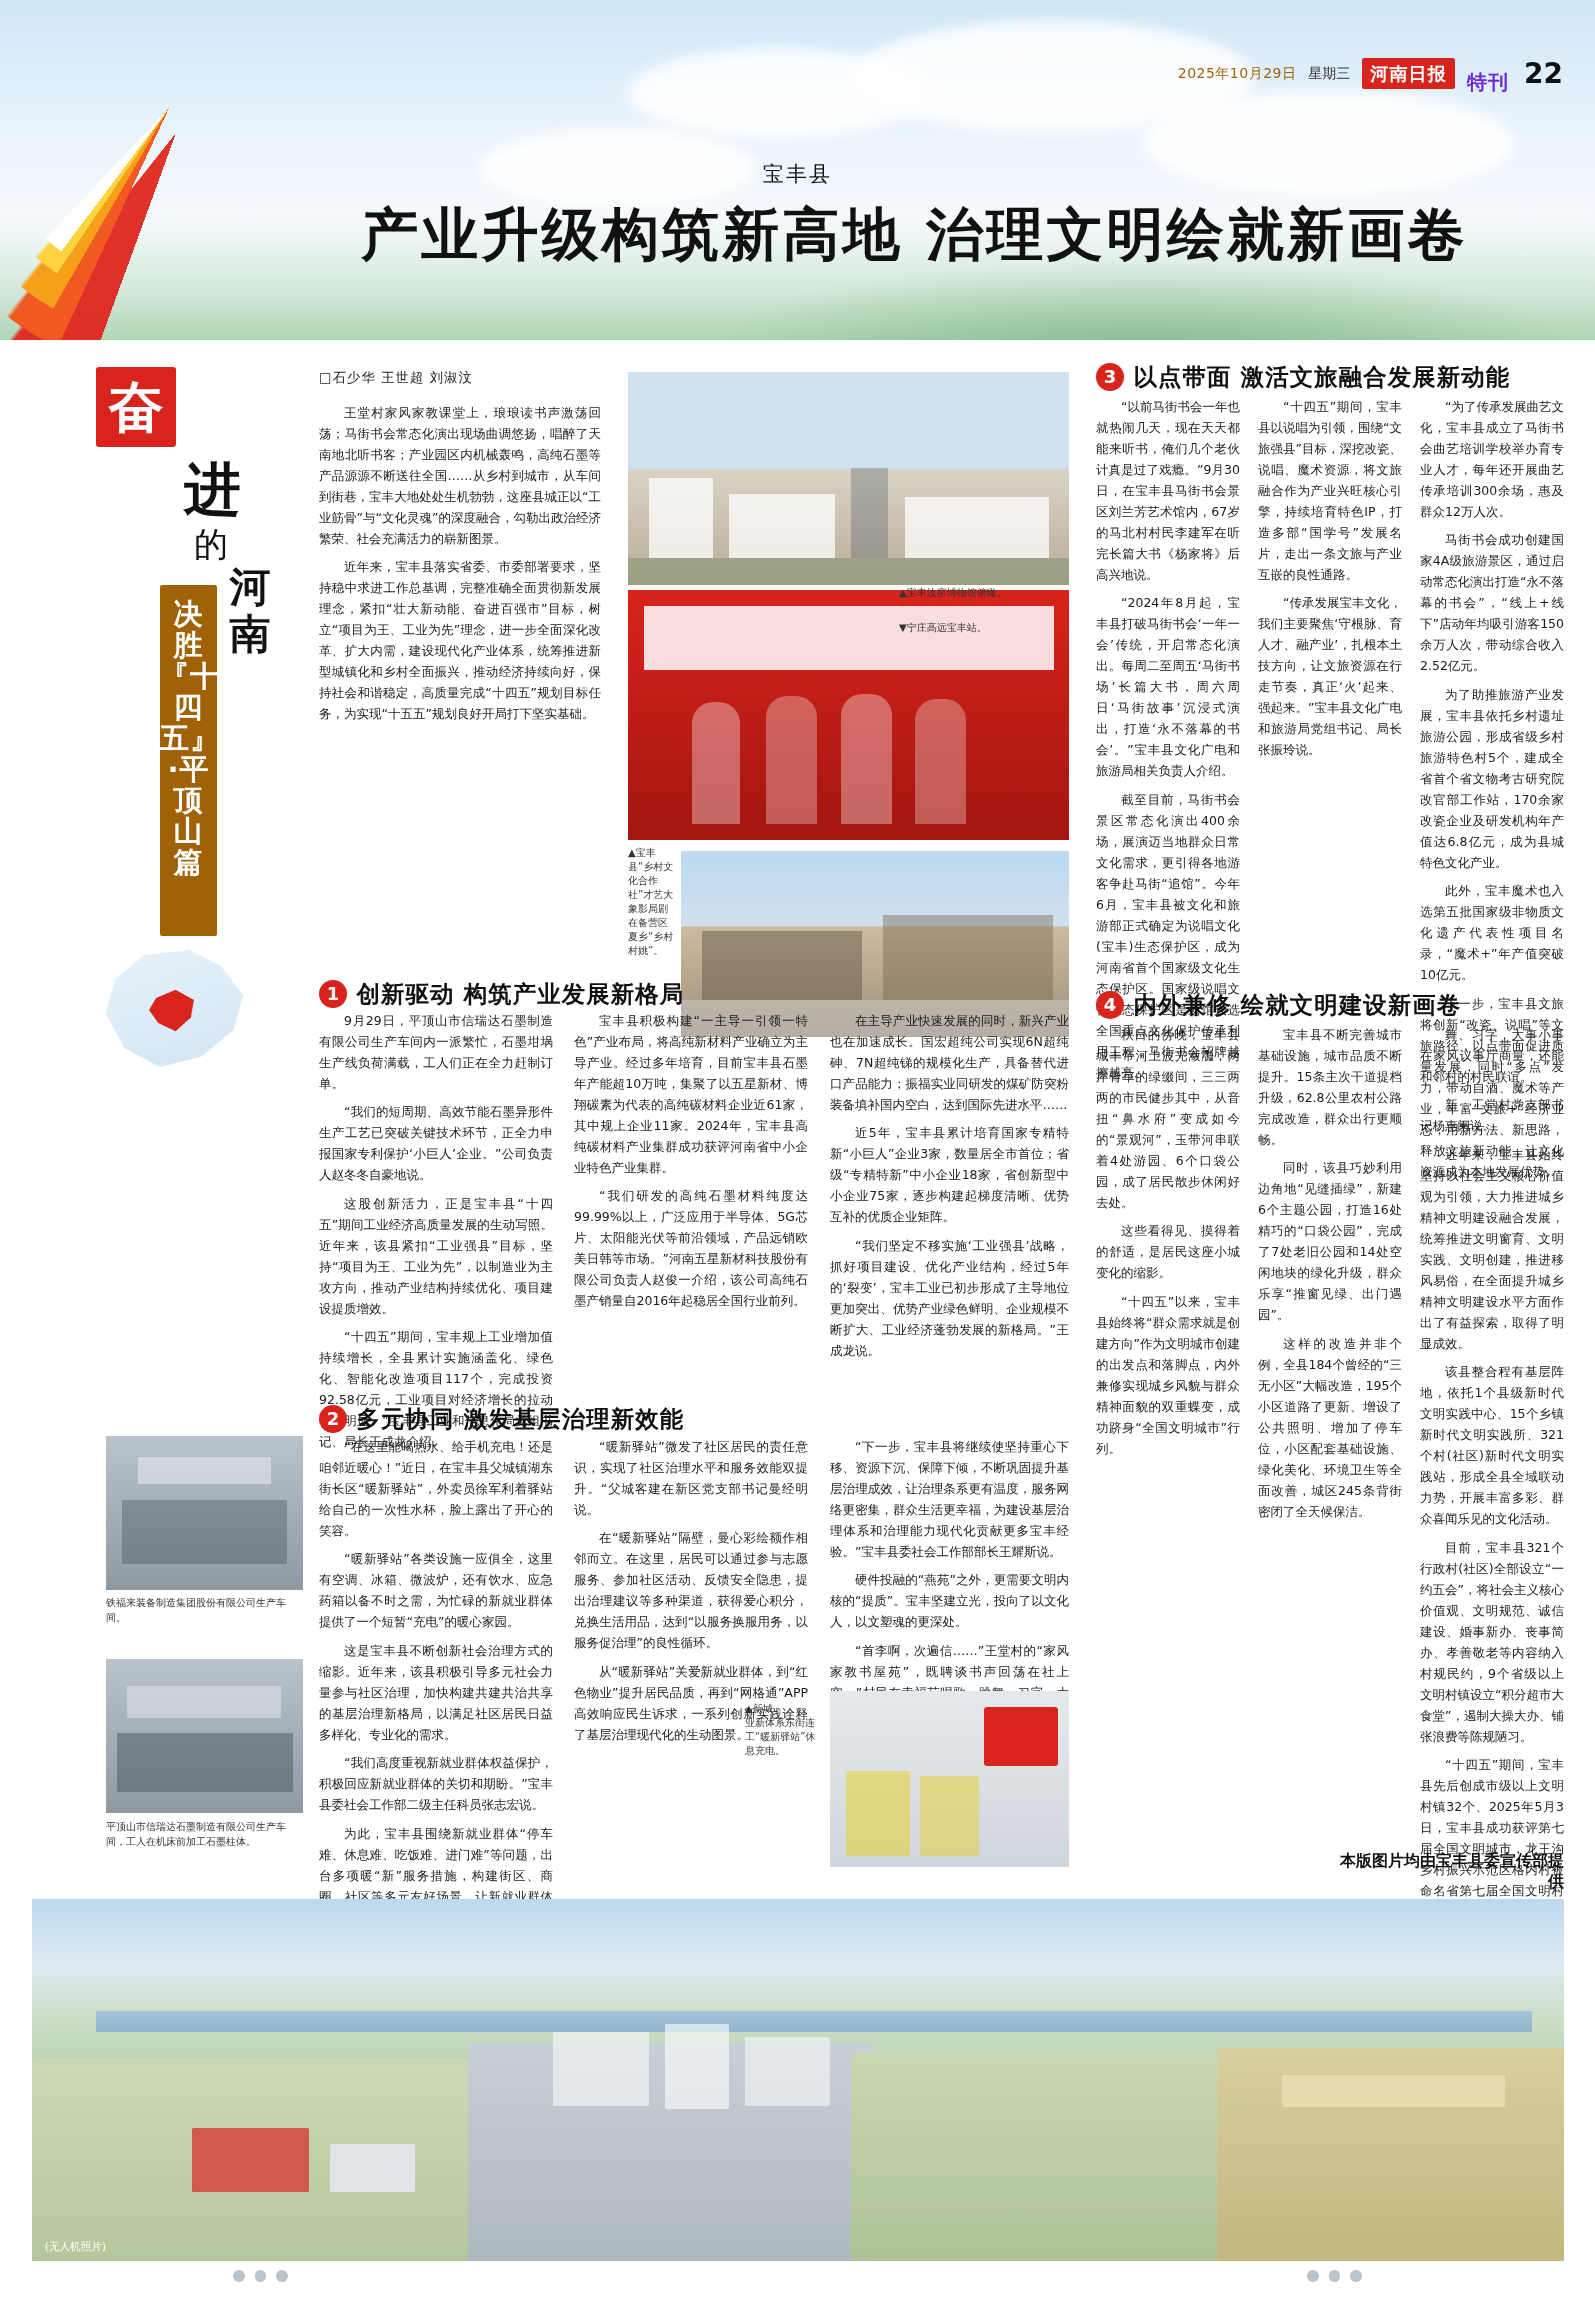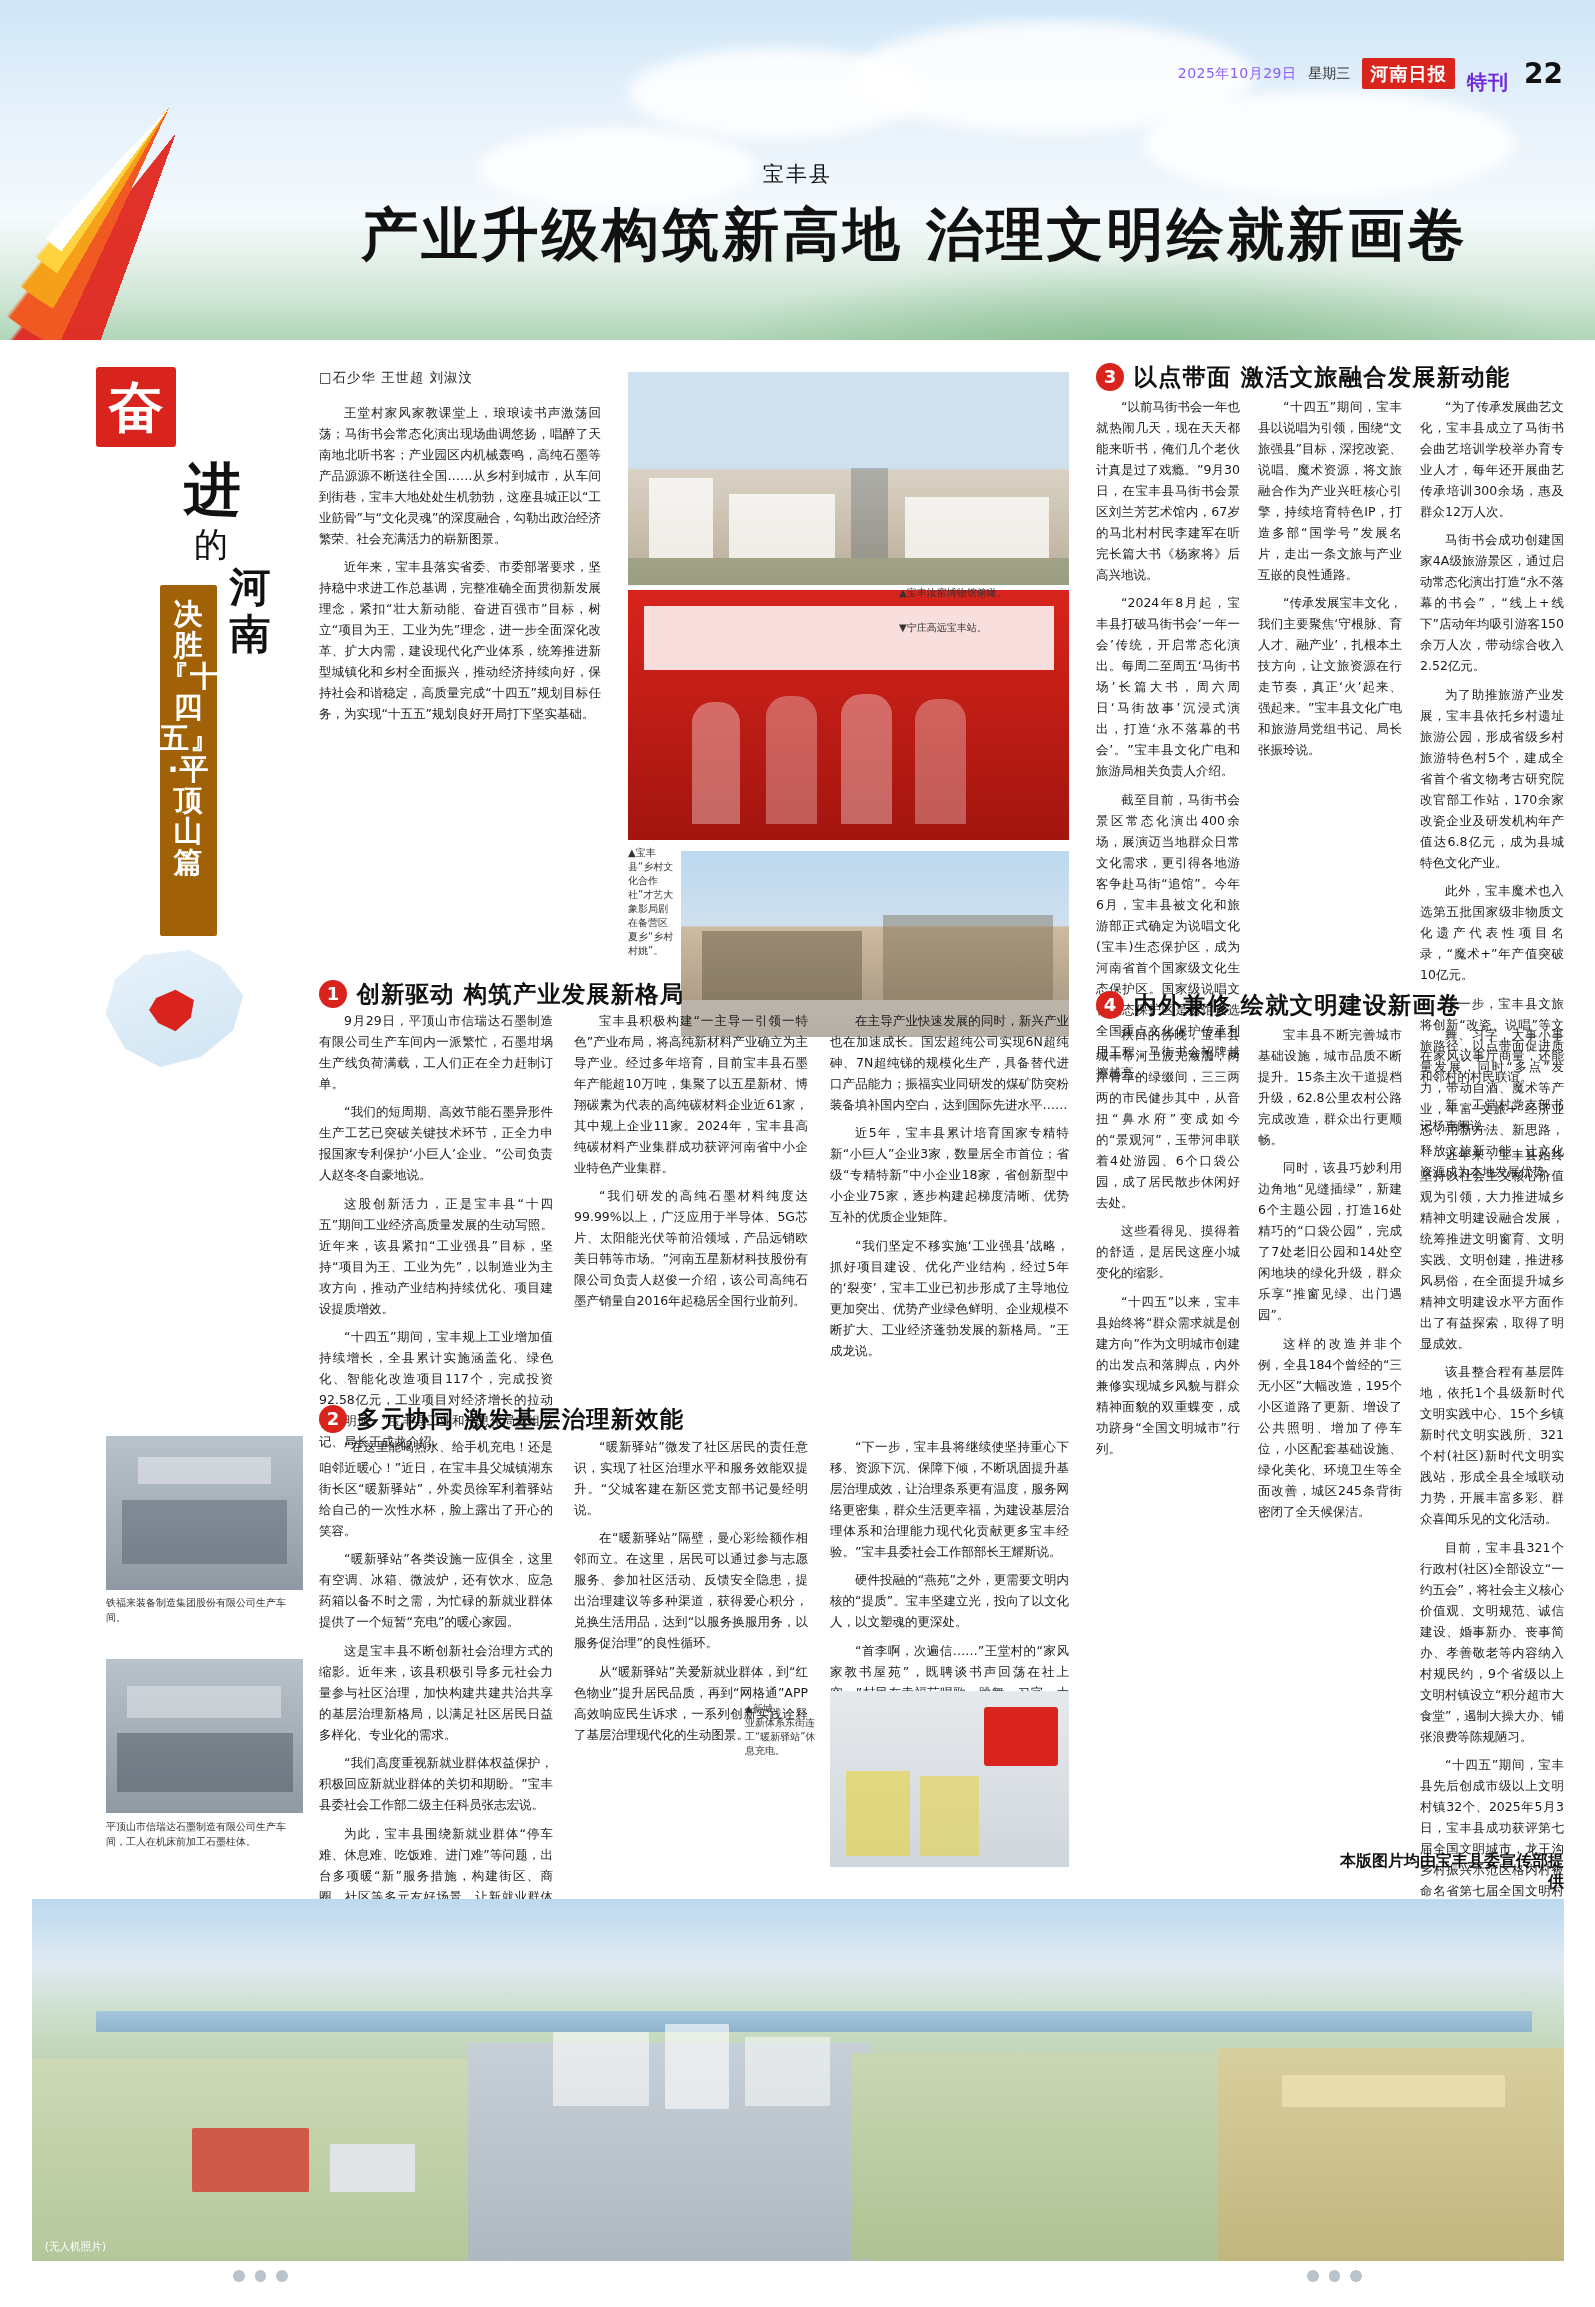--- a/index.html
+++ b/index.html
@@ -34,21 +34,21 @@
   .r-red2{left:-96px;top:-160px;width:532px;height:532px;
     background:conic-gradient(from 205deg,#f05a22 0deg,#f05a22 12deg,transparent 13deg);}
   .r-org{left:-64px;top:-128px;width:468px;height:468px;
     background:conic-gradient(from 210deg,#f6a01a 0deg,#f6a01a 9deg,transparent 10deg);}
   .r-yel{left:-32px;top:-96px;width:404px;height:404px;
     background:conic-gradient(from 214deg,#ffd23f 0deg,#ffd23f 7deg,transparent 8deg);}
   .r-wht{left:-10.6px;top:-74px;width:362px;height:362px;
     background:conic-gradient(from 217deg,#ffffff 0deg,#ffffff 6deg,transparent 7deg);}
 
   .masthead{position:absolute;right:32px;top:51px;display:flex;align-items:center;gap:11.7px;}
-  .md-date{font-size:14px;color:#8b5cf6;letter-spacing:0.5px;}
+  .md-date{font-size:14px;color:#a16207;letter-spacing:0.5px;}
   .md-week{font-size:14px;color:#333;}
   .md-logo{background:#d8241c;color:#fff;font-weight:bold;font-size:18px;padding:3.7px 8.5px;border-radius:2.1px;letter-spacing:1.1px;}
   .md-special{font-size:20px;font-weight:bold;color:#6d28d9;letter-spacing:1.1px;margin-top:18px;}
   .md-page{font-size:28px;font-weight:bold;color:#111;margin-left:3.2px;}
 
   .county{position:absolute;left:0;right:0;top:160px;text-align:center;font-size:21px;color:#111;letter-spacing:2.1px;}
   .headline{position:absolute;left:298px;right:64px;top:197px;text-align:center;
     font-size:57px;font-weight:bold;color:#111;letter-spacing:3.2px;white-space:nowrap;}
 
   

